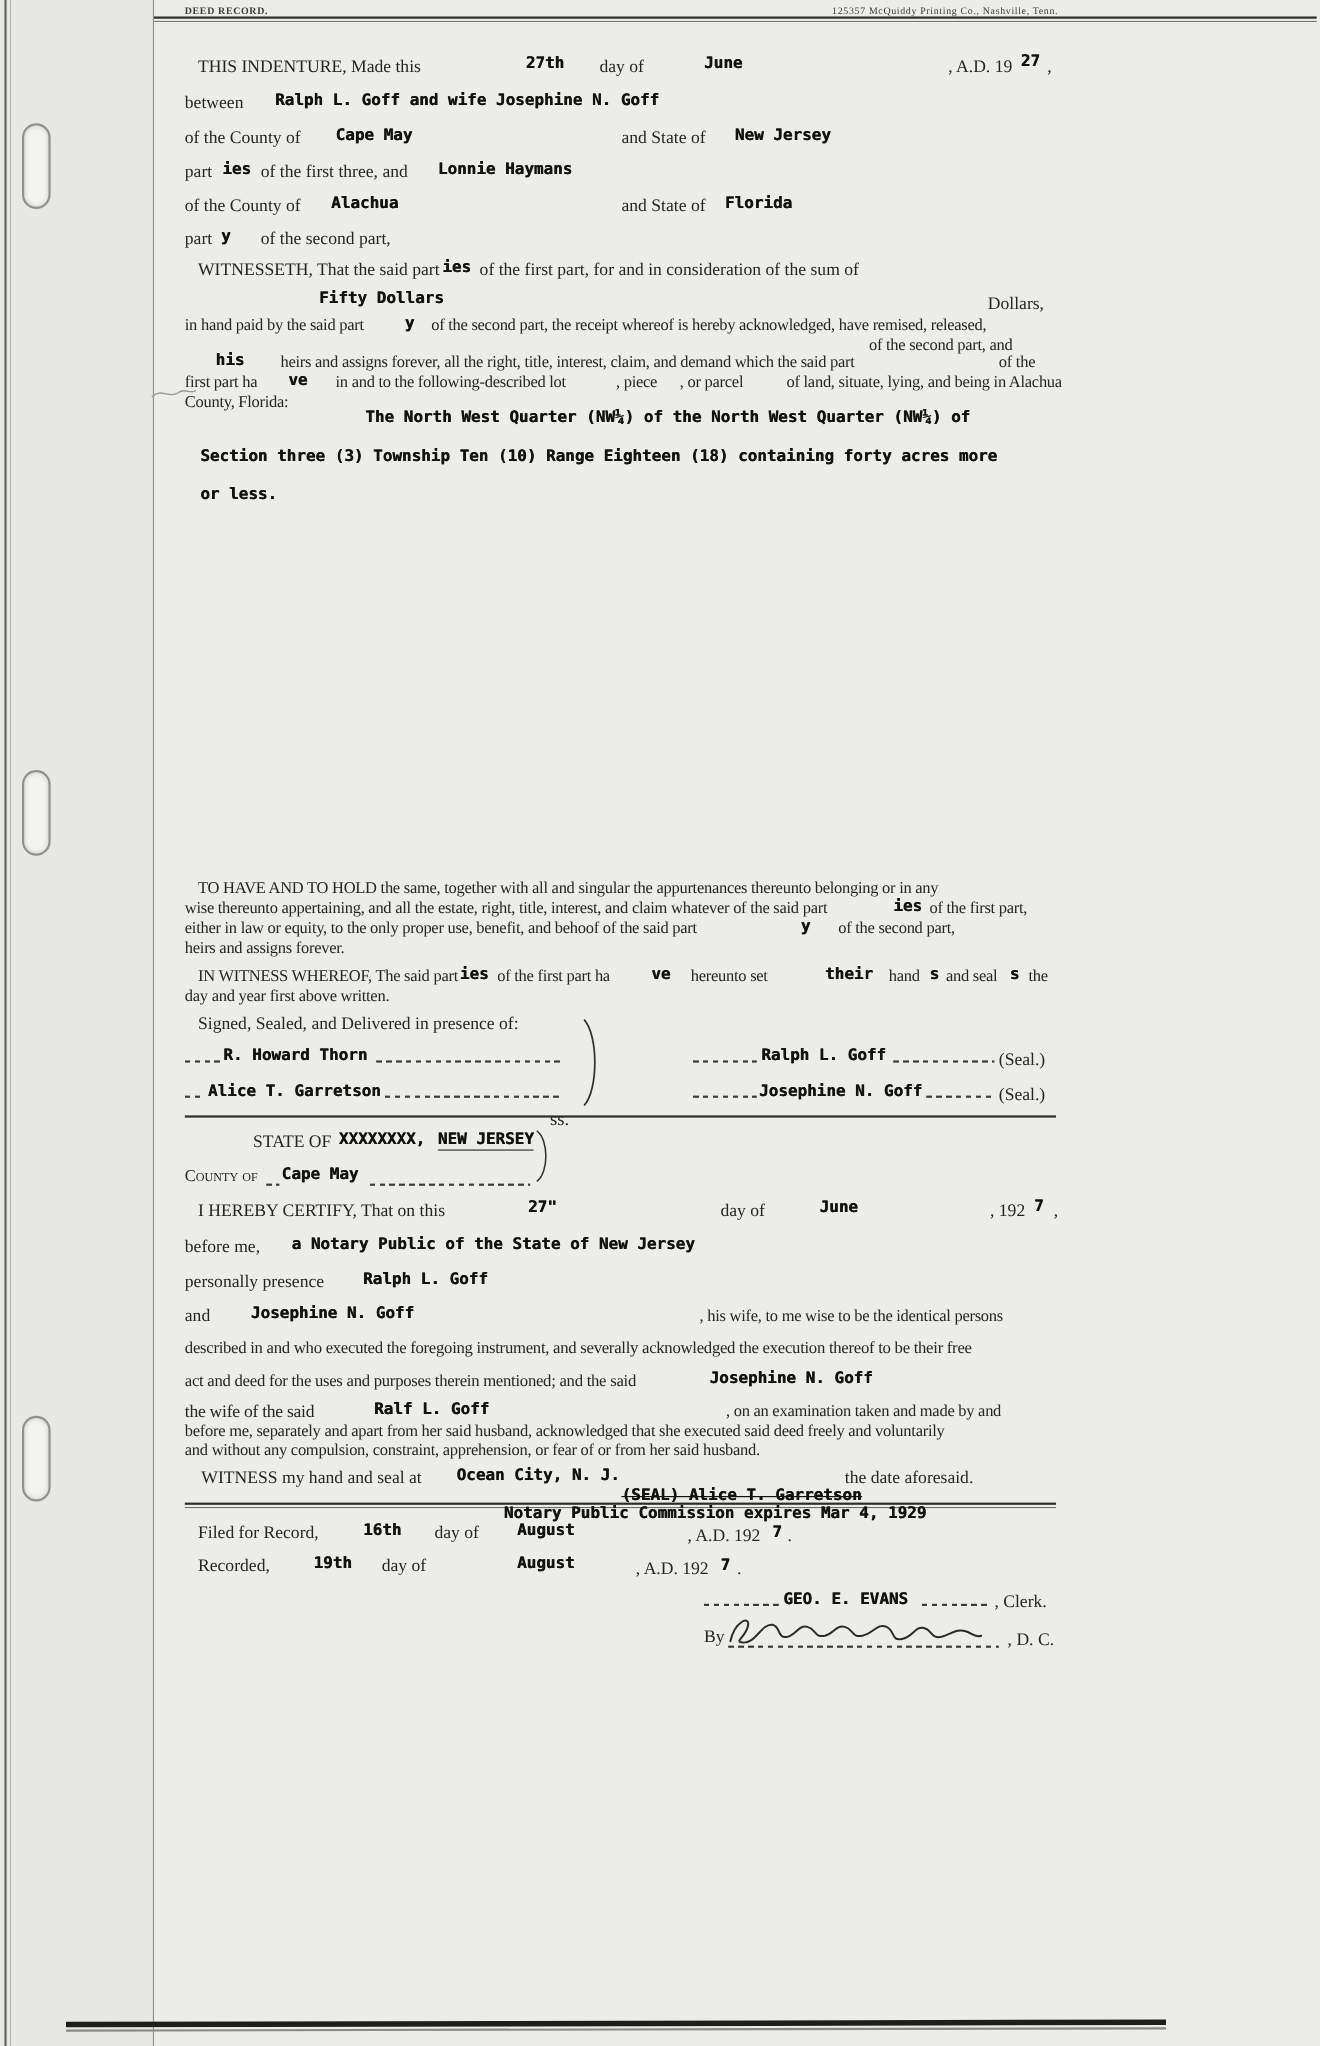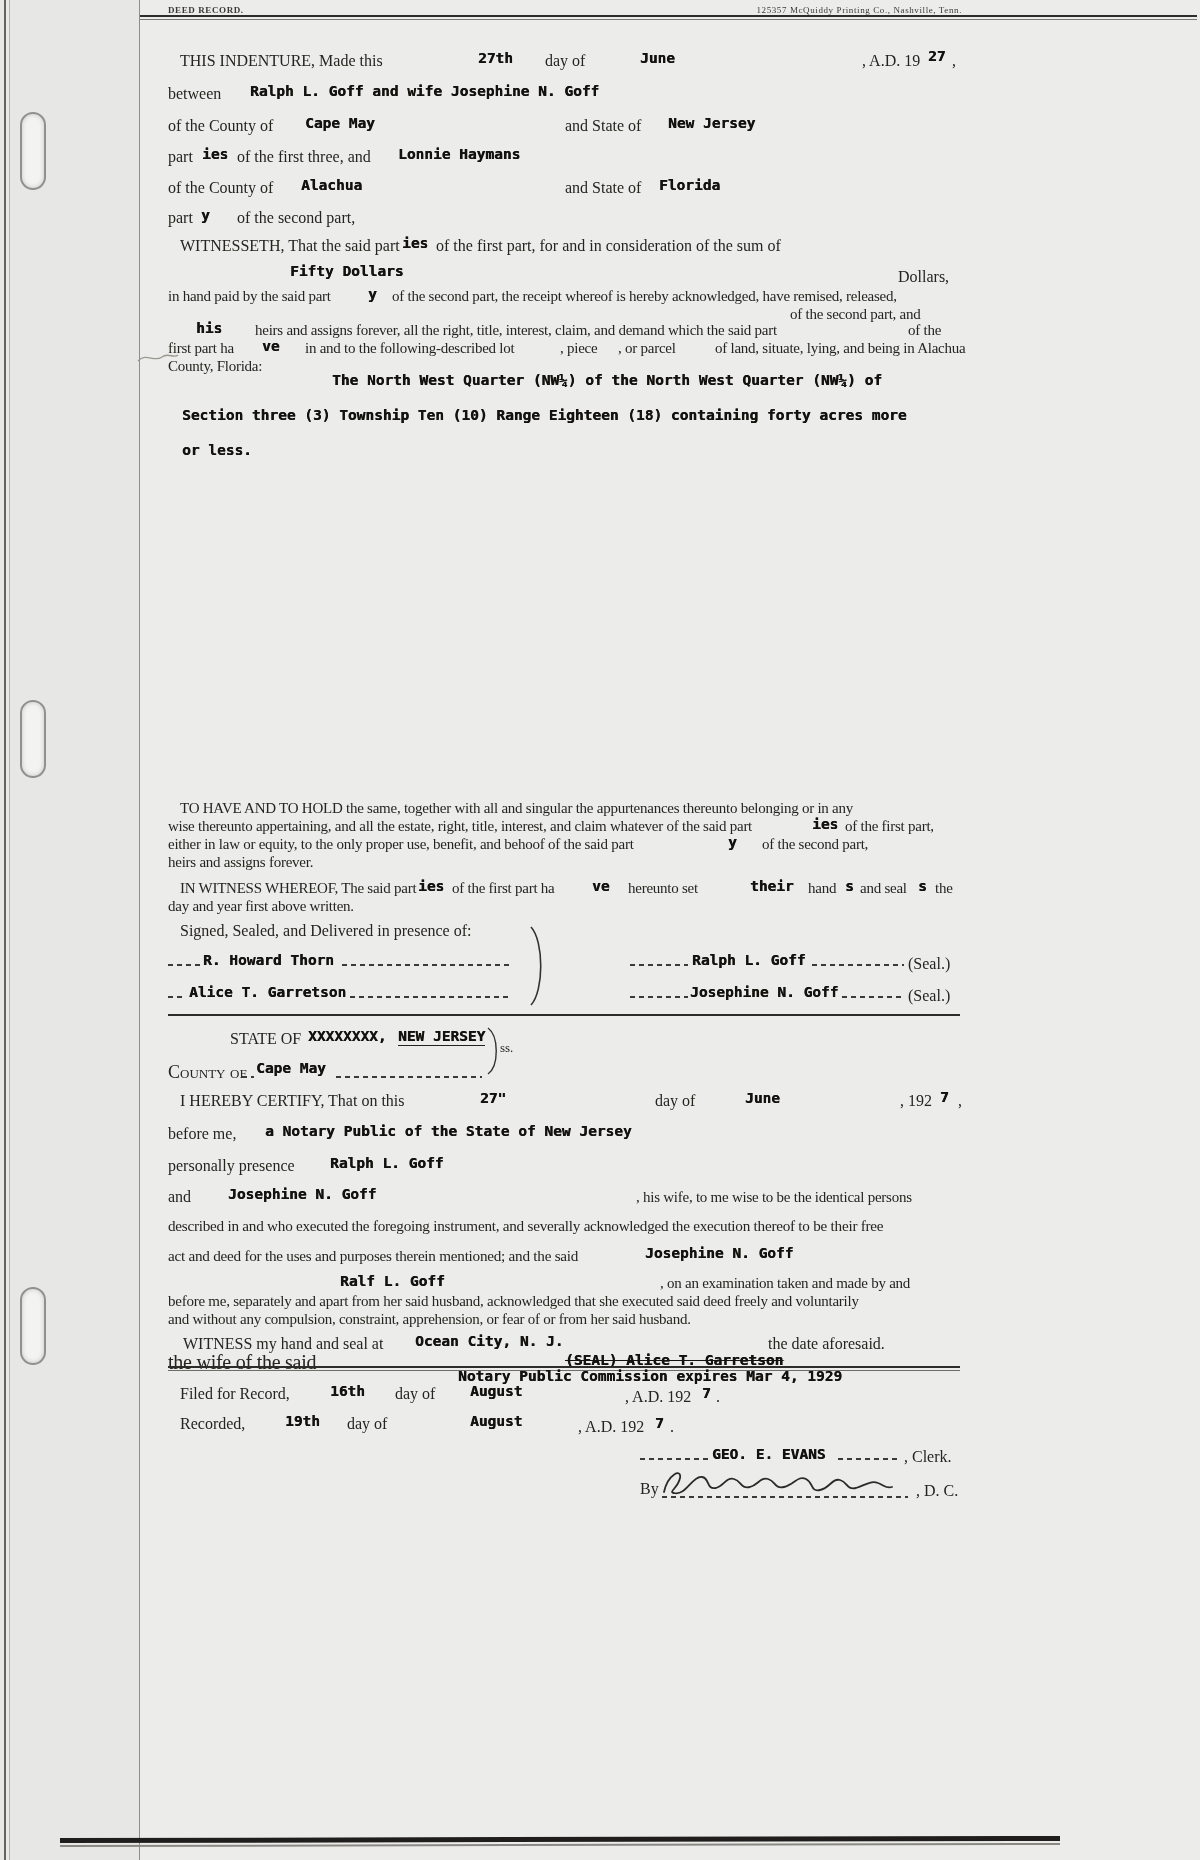--- a/index.html
+++ b/index.html
@@ -146,22 +146,22 @@
   <span class="p" style="left:908px;top:987px">(Seal.)</span>
 
   <div class="rule" style="left:168px;top:1014px;width:792px;height:1.5px"></div>
 
   <span class="p" style="left:230px;top:1030px">STATE OF</span>
   <span class="t" style="left:308px;top:1028px">XXXXXXXX,</span>
   <span class="t underl" style="left:398px;top:1028px">NEW JERSEY</span>
   <svg style="left:486px;top:1026px" width="16" height="50" viewBox="0 0 16 50">
     <path d="M2 2 C13 10 13 40 2 48" fill="none" stroke="#34322e" stroke-width="1.4"></path>
   </svg>
-  <span class="p" style="left:500px;top:1040px;font-size:13px">ss.</span>
-  <span class="p caps" style="left:168px;top:1062px;font-size:18px">County of</span>
+  <span class="p" style="left:500px;top:1008px;font-size:17px">ss.</span>
+  <span class="p caps" style="left:168px;top:1062px;font-size:15px">County of</span>
   <div class="dash" style="left:242px;top:1076px;width:12px"></div>
   <span class="t" style="left:256px;top:1060px">Cape May</span>
   <div class="dash" style="left:336px;top:1076px;width:146px"></div>
 
   <span class="p" style="left:180px;top:1092px">I HEREBY CERTIFY, That on this</span>
   <span class="t" style="left:480px;top:1090px">27"</span>
   <span class="p" style="left:655px;top:1092px">day of</span>
   <span class="t" style="left:745px;top:1090px">June</span>
   <span class="p" style="left:900px;top:1092px">, 192</span>
   <span class="t" style="left:940px;top:1089px">7</span>
@@ -175,21 +175,21 @@
 
   <span class="p" style="left:168px;top:1188px">and</span>
   <span class="t" style="left:228px;top:1186px">Josephine N. Goff</span>
   <span class="p2" style="left:636px;top:1189px">, his wife, to me wise to be the identical persons</span>
 
   <span class="p2" style="left:168px;top:1217px;font-size:15.2px">described in and who executed the foregoing instrument, and severally acknowledged the execution thereof to be their free</span>
 
   <span class="p2" style="left:168px;top:1247px;font-size:15.2px">act and deed for the uses and purposes therein mentioned; and the said</span>
   <span class="t" style="left:645px;top:1245px">Josephine N. Goff</span>
 
-  <span class="p2" style="left:168px;top:1351px;font-size:20px">the wife of the said</span>
+  <span class="p2" style="left:168px;top:1275px;font-size:16px">the wife of the said</span>
   <span class="t" style="left:340px;top:1273px">Ralf L. Goff</span>
   <span class="p2" style="left:660px;top:1275px">, on an examination taken and made by and</span>
   <span class="p2" style="left:168px;top:1293px">before me, separately and apart from her said husband, acknowledged that she executed said deed freely and voluntarily</span>
   <span class="p2" style="left:168px;top:1311px">and without any compulsion, constraint, apprehension, or fear of or from her said husband.</span>
 
   <span class="p" style="left:183px;top:1335px">WITNESS my hand and seal at</span>
   <span class="t" style="left:415px;top:1333px">Ocean City, N. J.</span>
   <span class="p" style="left:768px;top:1335px">the date aforesaid.</span>
 
   <span class="t strike" style="left:565px;top:1352px">(SEAL) Alice T. Garretson</span>

